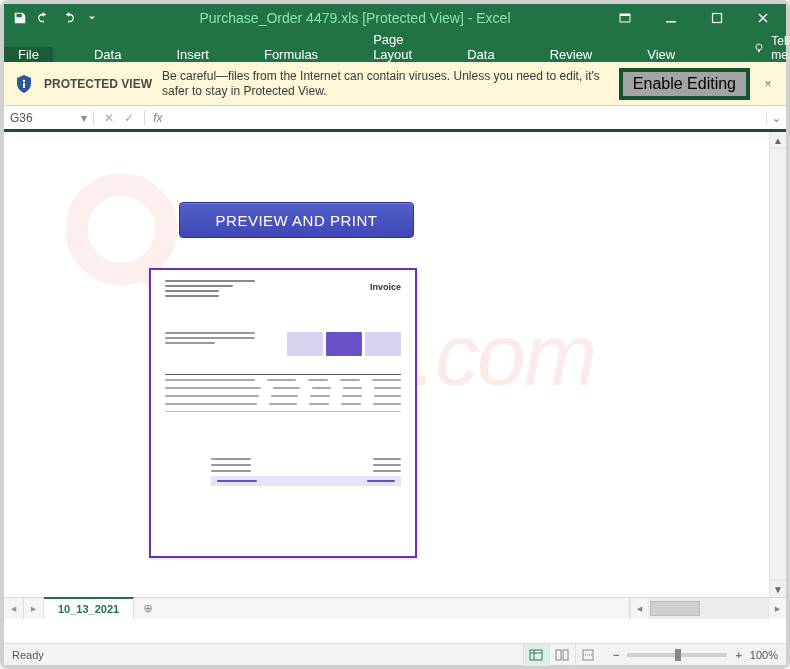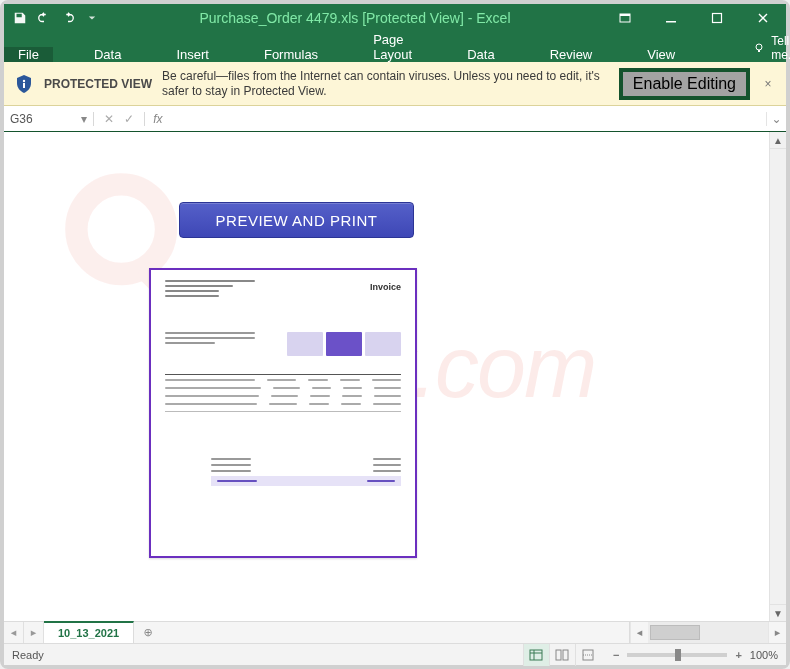--- a/index.html
+++ b/index.html
@@ -25,21 +25,21 @@
 
 
 .msgbar { height: 44px; background: #fdf6d7; border-bottom: 1px solid #dcd39a; display:flex; align-items:center; padding: 7px 10px; gap: 10px; font-size: 12px; color: #3a3a3a; position: relative; }
 .shield { width:20px; height:20px; }
 .msg-title { font-weight: bold; color:#4a4a4a; }
 .msg-text { flex:1; line-height: 1.25; }
 .enable { background:#a3a3a3; border:4px solid #14532d; padding: 3px 10px; font-size:16px; cursor:pointer; }
 .close-x { width: 16px; text-align:center; color:#777; cursor:pointer; }
 
 
-.fxrow { height: 26px; border-bottom: 1px solid #14532d; display:flex; align-items:center; font-size:12px; color:#555; }
+.fxrow { height: 26px; border-bottom: 3px solid #14532d; display:flex; align-items:center; font-size:12px; color:#555; }
 .namebox { width: 90px; border-right:1px solid #d8d8d8; display:flex; align-items:center; padding:0 6px; gap:4px; }
 .fxbtns { display:flex; align-items:center; gap:10px; padding:0 10px; border-right:1px solid #d8d8d8; color:#aaa; }
 .fxlabel { padding:0 8px; font-style: italic; color:#888; }
 .fxinput { flex:1; height: 100%; border:none; outline:none; font-size:12px; padding:0 4px; }
 .fxdrop { width: 20px; text-align:center; color:#888; border-left:1px solid #e4e4e4;}
 
 
 .sheet { flex:1; background:#fff; position: relative; overflow:hidden; }
 .vscroll { position:absolute; right:0; top:0; bottom:0; width:17px; background:#f1f1f1; border-left:1px solid #e2e2e2; }
 .vscroll .up, .vscroll .down { height:17px; display:flex; align-items:center; justify-content:center; color:#666; font-size:10px; }
@@ -82,21 +82,21 @@
 .tnav{ width:20px; display:flex; align-items:center; justify-content:center; color:#999; border-right:1px solid #e0e0e0;}
 .tab { padding: 0 14px; background:#fff; border-right:1px solid #dcdcdc; border-top:2px solid #217346; margin-top:-1px; font-weight:bold; color:#217346; display:flex;align-items:center;}
 .addtab{ width:28px; display:flex;align-items:center;justify-content:center;color:#888;}
 .tabsrow .flex{flex:1;}
 .hscroll{ display:flex; align-items:center; border-left:1px solid #dcdcdc;}
 .hscroll .seg{ width:18px; height:100%; display:flex;align-items:center;justify-content:center;color:#888;border-left:1px solid #e6e6e6;}
 .hscroll .track{ width:120px; height:100%; background:#ececec; position:relative;}
 .hscroll .thumb{ position:absolute; left:2px; top:3px; bottom:3px; width:50px; background:#cfcfcf; border:1px solid #bcbcbc;}
 
 
-.status { height:22px; background:#f3f3f3; border-top:1px solid #dcdcdc; display:flex; align-items:center; font-size:11px; color:#555; padding:0 8px; gap:12px;}
+.status { height:22px; background:#f3f3f3; border-top:1px solid #dcdcdc; display:flex; align-items:center; font-size:11px; color:#555; padding:0 8px; gap:12px;margin-top:24px;}
 .status .flex{flex:1;}
 .viewbtns{display:flex;}
 .viewbtn{width:26px;height:22px;display:flex;align-items:center;justify-content:center;border-left:1px solid #e0e0e0;}
 .viewbtn.active{background:#dfeee6;}
 .zoom{display:flex;align-items:center;gap:8px;}
 .ztrack{width:100px;height:4px;background:#d0d0d0;position:relative;}
 .zthumb{position:absolute;left:48px;top:-4px;width:6px;height:12px;background:#888;}
 .ztick{position:absolute;left:50px;top:-2px;width:1px;height:8px;background:#aaa;}
 
 svg{display:block;}

